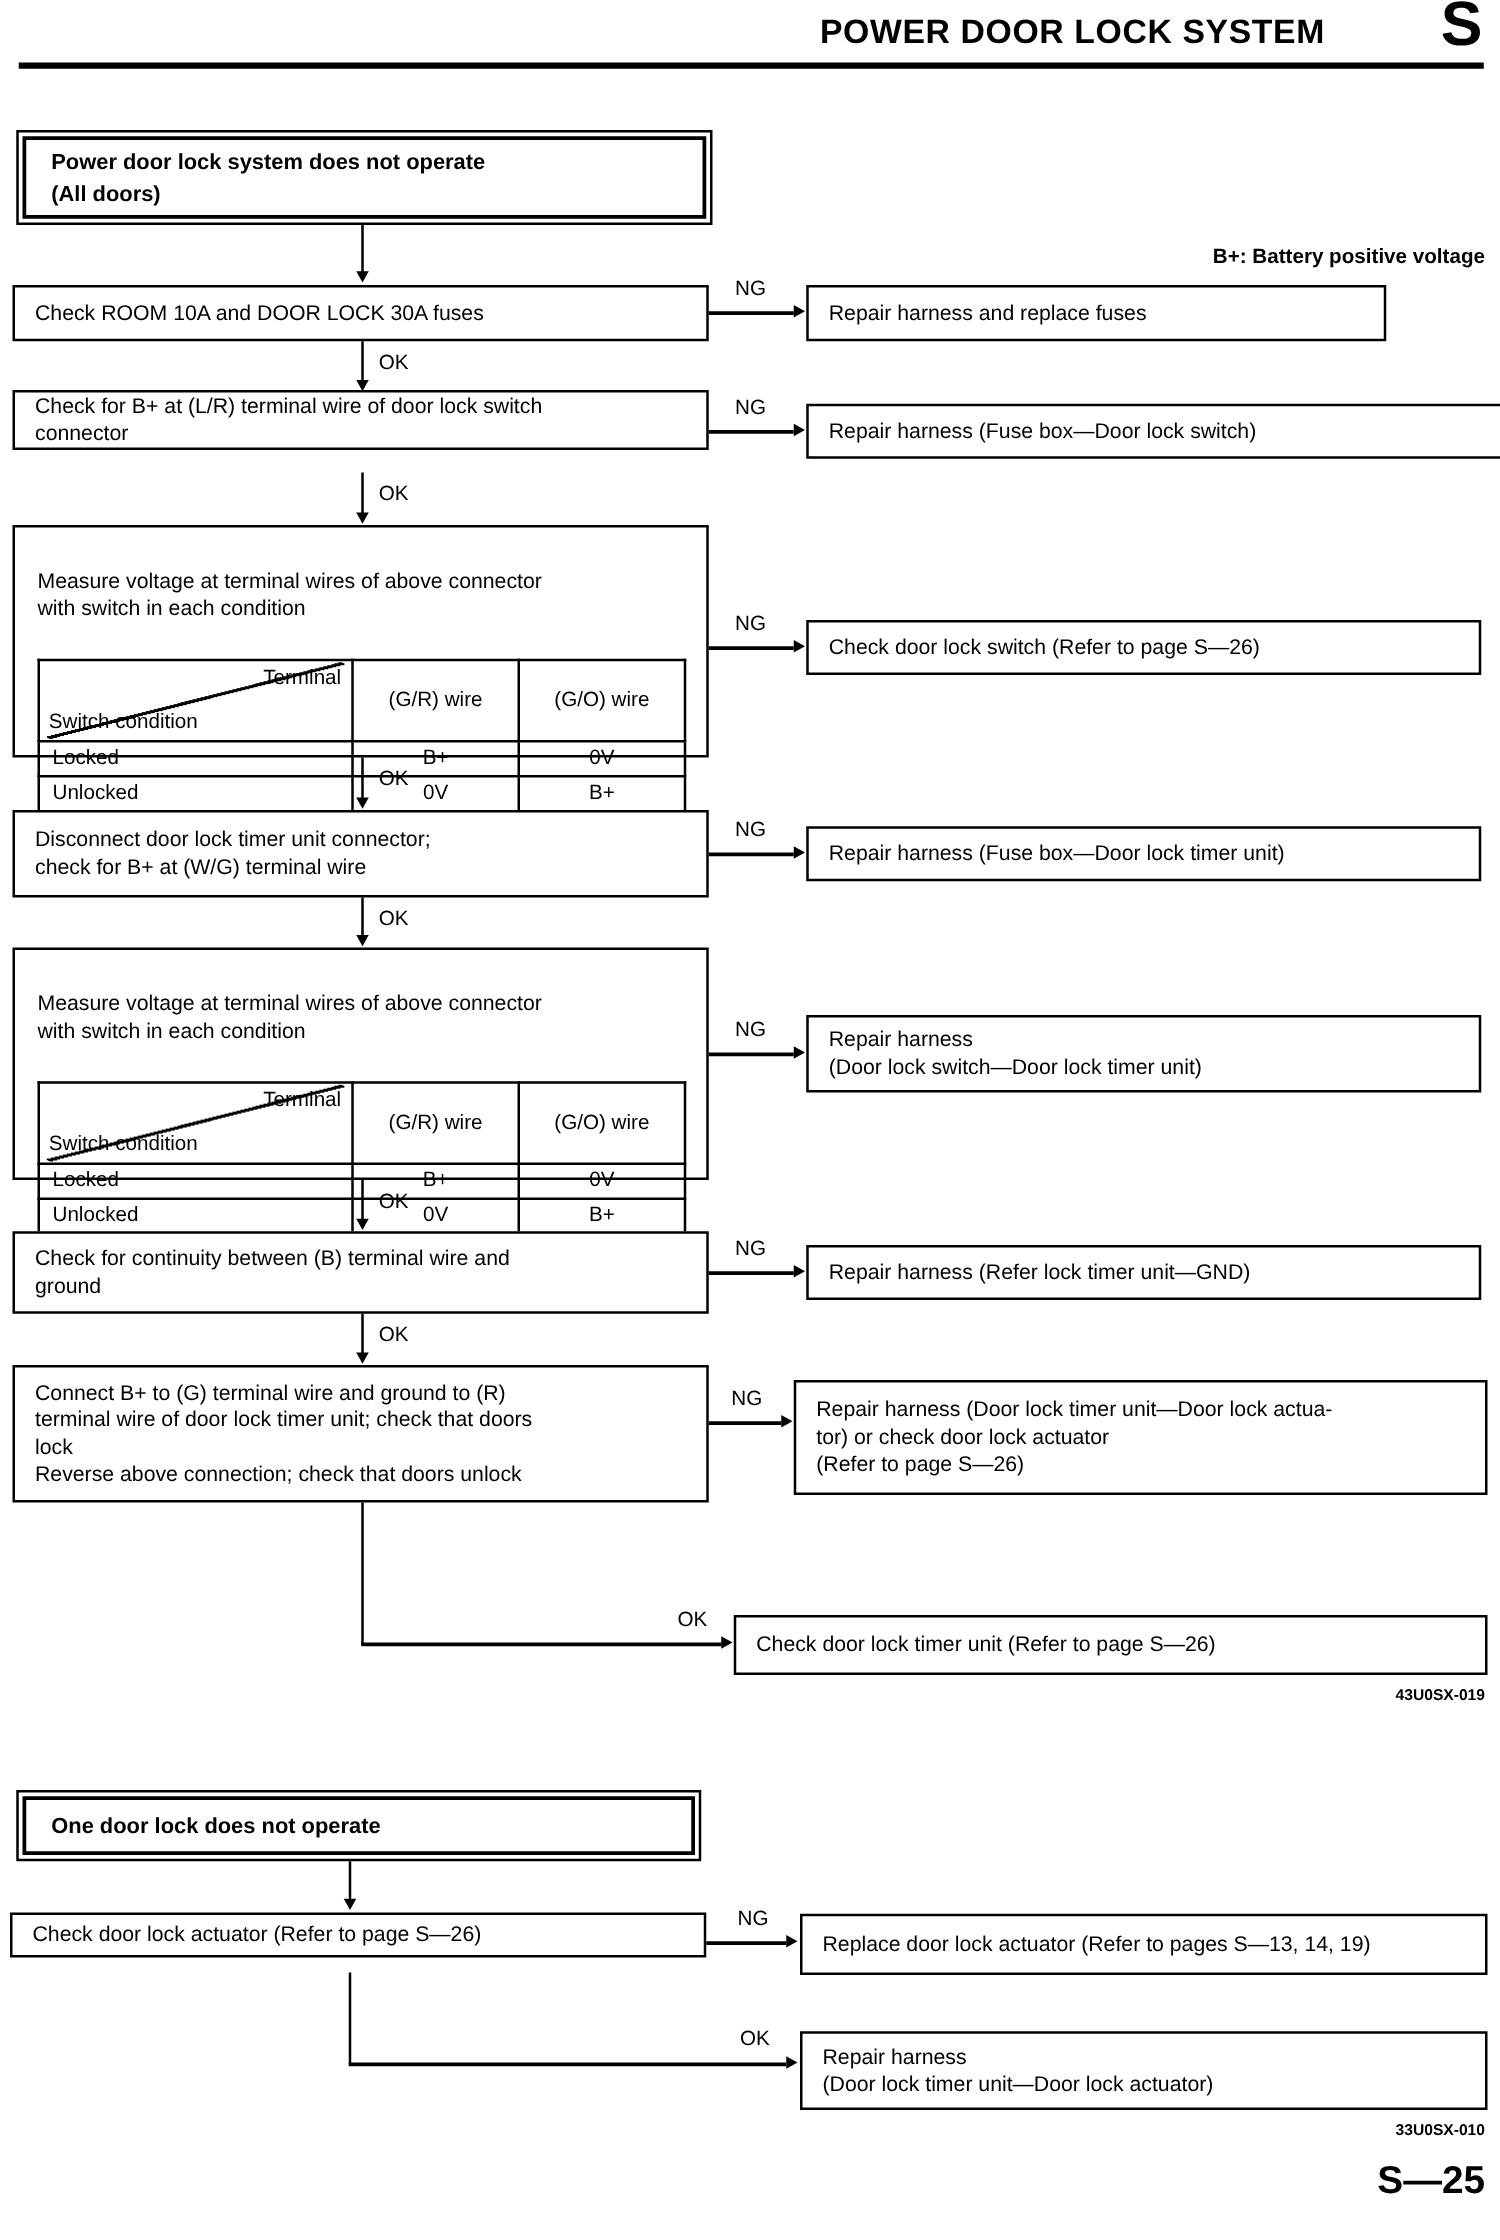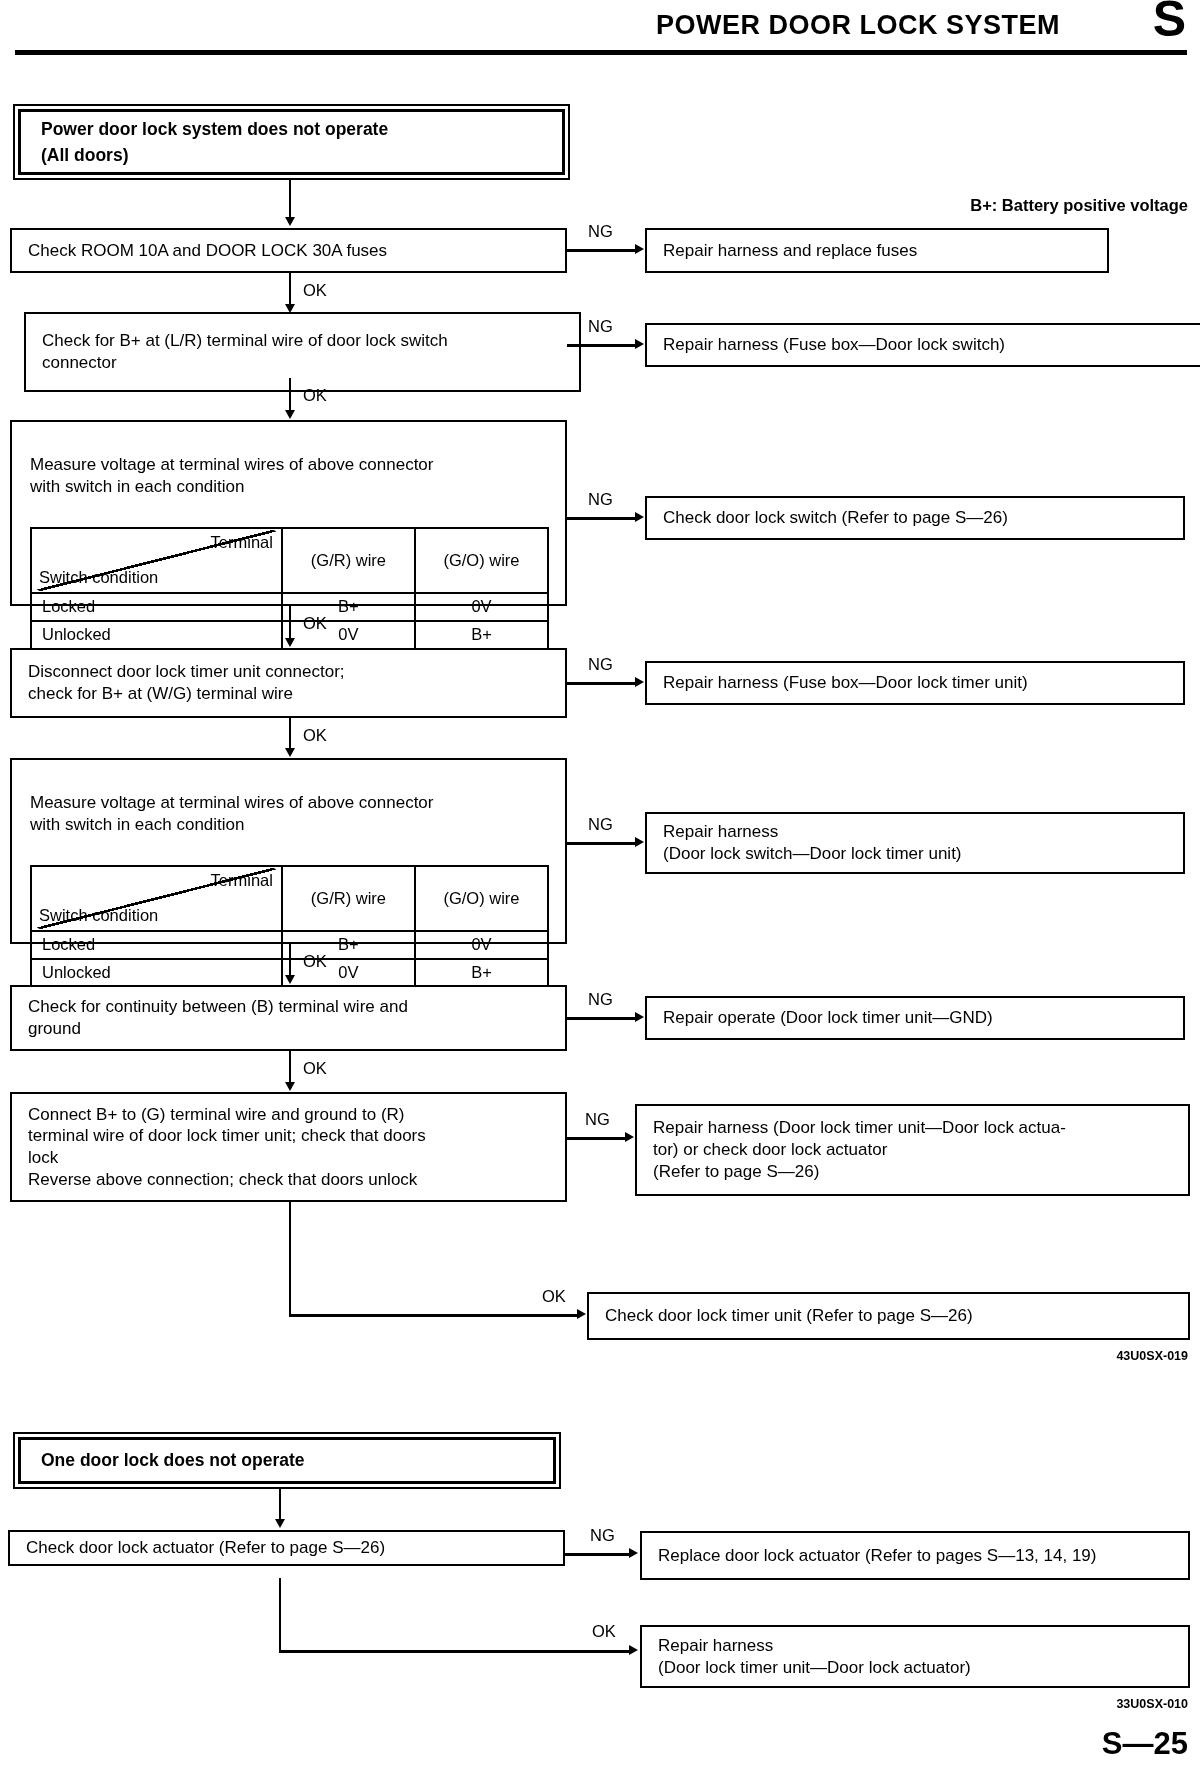--- a/index.html
+++ b/index.html
@@ -82,21 +82,21 @@
 <div class="vline varrow" style="left:289px;top:180px;height:38px"></div>
 
 <div class="box" style="left:10px;top:228px;width:557px;height:45px">Check ROOM 10A and DOOR LOCK 30A fuses</div>
 <div class="lbl" style="left:588px;top:222px">NG</div>
 <div class="hconn" style="left:567px;top:249px;width:68px"></div>
 <div class="box" style="left:645px;top:228px;width:464px;height:45px">Repair harness and replace fuses</div>
 
 <div class="lbl" style="left:303px;top:281px">OK</div>
 <div class="vline varrow" style="left:289px;top:273px;height:32px"></div>
 
-<div class="box" style="left:24px;top:312px;width:557px;height:80px">Check for B+ at (L/R) terminal wire of door lock switch
+<div class="box" style="left:10px;top:312px;width:557px;height:48px">Check for B+ at (L/R) terminal wire of door lock switch
 connector</div>
 <div class="lbl" style="left:588px;top:317px">NG</div>
 <div class="hconn" style="left:567px;top:344px;width:68px"></div>
 <div class="box" style="left:645px;top:323px;width:588px;height:44px">Repair harness (Fuse box—Door lock switch)</div>
 
 <div class="lbl" style="left:303px;top:386px">OK</div>
 <div class="vline varrow" style="left:289px;top:378px;height:33px"></div>
 
 <div class="box tbox" style="left:10px;top:420px;width:557px;height:186px">
   <div class="measure-intro">Measure voltage at terminal wires of above connector
@@ -167,21 +167,21 @@
 <div class="box" style="left:645px;top:812px;width:540px;height:62px">Repair harness
 (Door lock switch—Door lock timer unit)</div>
 
 <div class="lbl" style="left:303px;top:952px">OK</div>
 <div class="vline varrow" style="left:289px;top:944px;height:32px"></div>
 
 <div class="box" style="left:10px;top:985px;width:557px;height:66px">Check for continuity between (B) terminal wire and
 ground</div>
 <div class="lbl" style="left:588px;top:990px">NG</div>
 <div class="hconn" style="left:567px;top:1017px;width:68px"></div>
-<div class="box" style="left:645px;top:996px;width:540px;height:44px">Repair operate (Door lock timer unit—GND)</div>
+<div class="box" style="left:645px;top:996px;width:540px;height:44px">Repair harness (Refer lock timer unit—GND)</div>
 
 <div class="lbl" style="left:303px;top:1059px">OK</div>
 <div class="vline varrow" style="left:289px;top:1051px;height:32px"></div>
 
 <div class="box" style="left:10px;top:1092px;width:557px;height:110px">Connect B+ to (G) terminal wire and ground to (R)
 terminal wire of door lock timer unit; check that doors
 lock
 Reverse above connection; check that doors unlock</div>
 <div class="lbl" style="left:585px;top:1110px">NG</div>
 <div class="hconn" style="left:567px;top:1137px;width:58px"></div>

